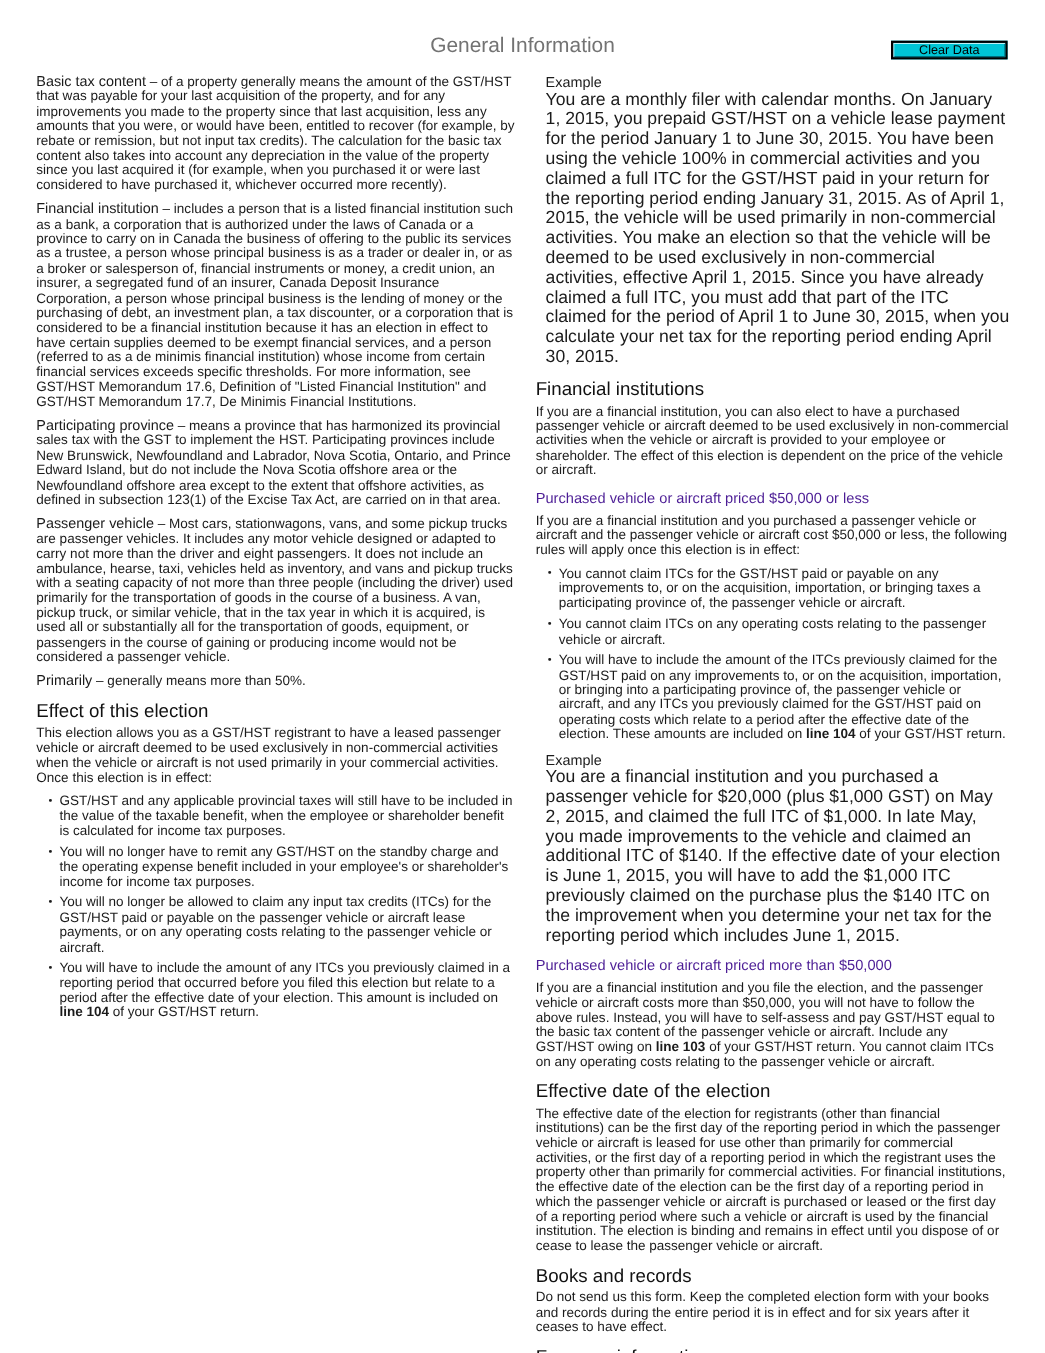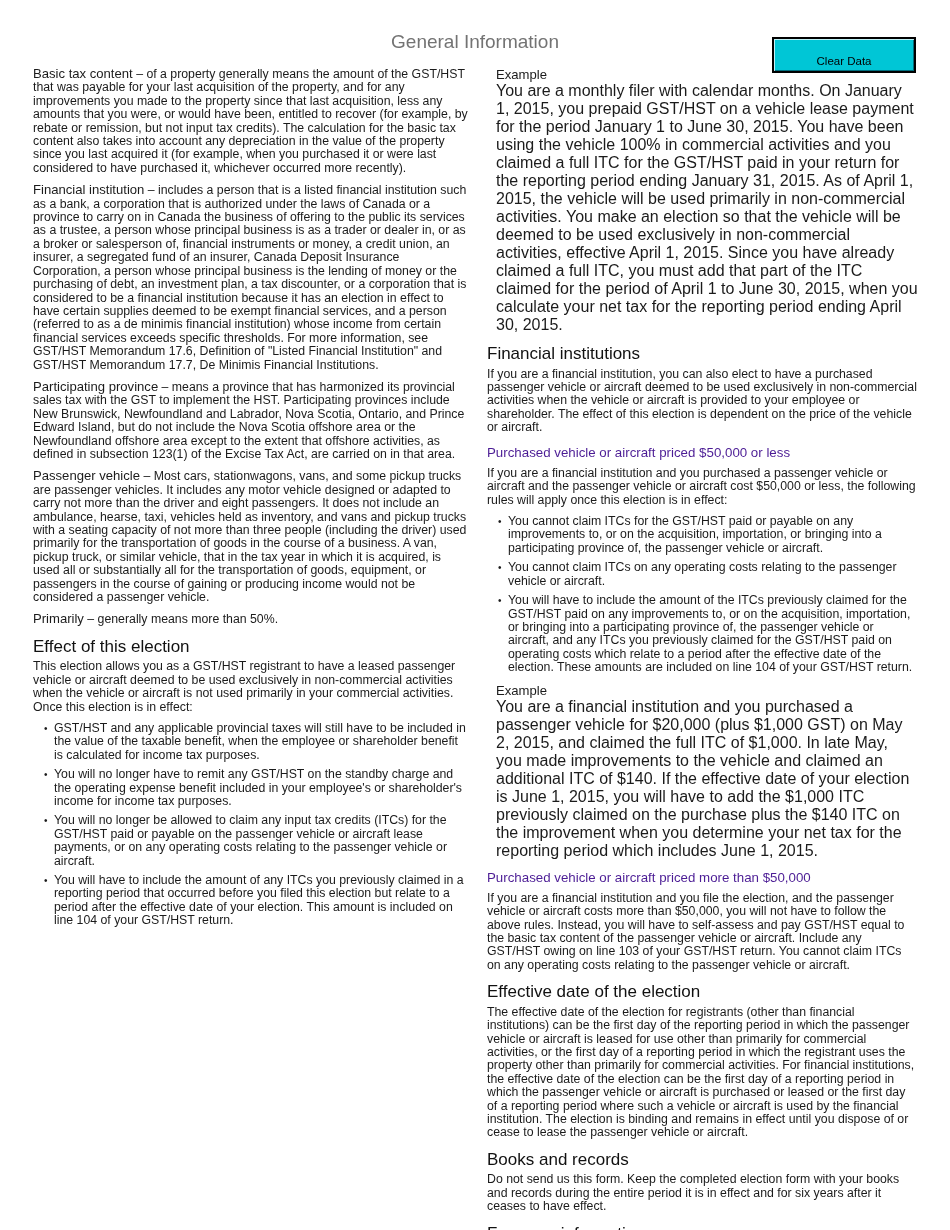--- a/index.html
+++ b/index.html
@@ -6,27 +6,27 @@
   body {
     width:950px; height:1230px; overflow:hidden;
     font-family:"Liberation Sans", sans-serif;
     color:#1b1b1b;
     -webkit-font-smoothing:antialiased;
   }
   .page { position:relative; width:950px; height:1230px; }
 
   .clear-btn {
     position:absolute; top:6px; right:34px;
-    width:144px; height:17px;
+    width:106px; height:17px;
     background:#00c6d6;
     border:2px solid #000;
     box-shadow: inset 1px 1px 0 rgba(255,255,255,0.75), inset -1px -1px 0 rgba(0,95,110,0.85);
     font-family:"Liberation Sans", sans-serif;
     font-size:11.5px; line-height:12px; color:#000;
-    padding:16px; cursor:pointer;
+    padding:0; cursor:pointer;
   }
 
   .title {
     margin:31px 0 0 0;
     text-align:center;
     font-size:19px; font-weight:400; color:#737373;
   }
 
   .columns {
     display:flex;
@@ -56,21 +56,21 @@
   .example-label { display:block; font-size:13.1px; }
 
   ul.bullets { list-style:none; margin:0 0 8px 0; padding:0 0 0 21px; }
   ul.bullets li { position:relative; margin:0 0 6px 0; }
   ul.bullets li::before {
     content:"•";
     position:absolute; left:-10px; top:0;
     font-size:10px; line-height:13.4px; color:#1b1b1b;
   }
 
-  b { font-weight:400; }
+  b { font-weight:700; }
 </style>
 </head>
 <body>
 
 <div class="page">
 
   <button class="clear-btn">Clear Data</button>
 
   <h1 class="title">General Information</h1>
 
@@ -111,21 +111,21 @@
 
       <h2>Financial institutions</h2>
 
       <p>If you are a financial institution, you can also elect to have a purchased passenger vehicle or aircraft deemed to be used exclusively in non-commercial activities when the vehicle or aircraft is provided to your employee or shareholder. The effect of this election is dependent on the price of the vehicle or aircraft.</p>
 
       <div class="subhead">Purchased vehicle or aircraft priced $50,000 or less</div>
 
       <p>If you are a financial institution and you purchased a passenger vehicle or aircraft and the passenger vehicle or aircraft cost $50,000 or less, the following rules will apply once this election is in effect:</p>
 
       <ul class="bullets">
-        <li><span>You cannot claim ITCs for the GST/HST paid or payable on any improvements to, or on the acquisition, importation, or bringing into a participating province of, the passenger vehicle or aircraft.</span><b></b><span></span></li>
+        <li><span>You cannot claim ITCs for the GST/HST paid or payable on any improvements to, or on the acquisition, importation, or bringing taxes a participating province of, the passenger vehicle or aircraft.</span><b></b><span></span></li>
         <li><span>You cannot claim ITCs on any operating costs relating to the passenger vehicle or aircraft.</span><b></b><span></span></li>
         <li><span>You will have to include the amount of the ITCs previously claimed for the GST/HST paid on any improvements to, or on the acquisition, importation, or bringing into a participating province of, the passenger vehicle or aircraft, and any ITCs you previously claimed for the GST/HST paid on operating costs which relate to a period after the effective date of the election. These amounts are included on </span><b>line 104</b><span> of your GST/HST return.</span></li>
       </ul>
 
       <div class="example">
         <span class="example-label">Example</span>
         <span>You are a financial institution and you purchased a passenger vehicle for $20,000 (plus $1,000 GST) on May 2, 2015, and claimed the full ITC of $1,000. In late May, you made improvements to the vehicle and claimed an additional ITC of $140. If the effective date of your election is June 1, 2015, you will have to add the $1,000 ITC previously claimed on the purchase plus the $140 ITC on the improvement when you determine your net tax for the reporting period which includes June 1, 2015.</span>
       </div>
 
       <div class="subhead">Purchased vehicle or aircraft priced more than $50,000</div>

